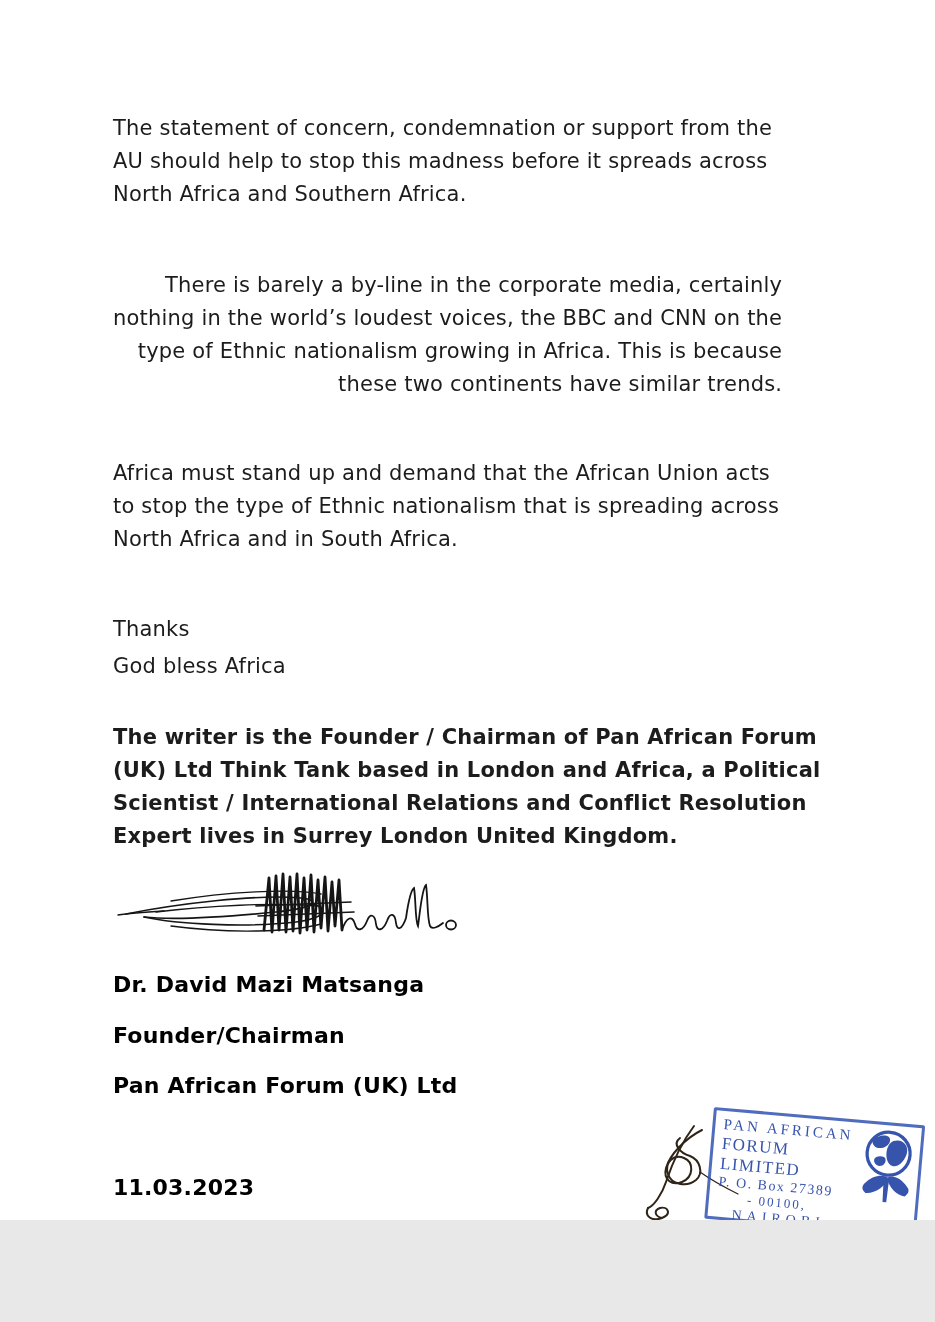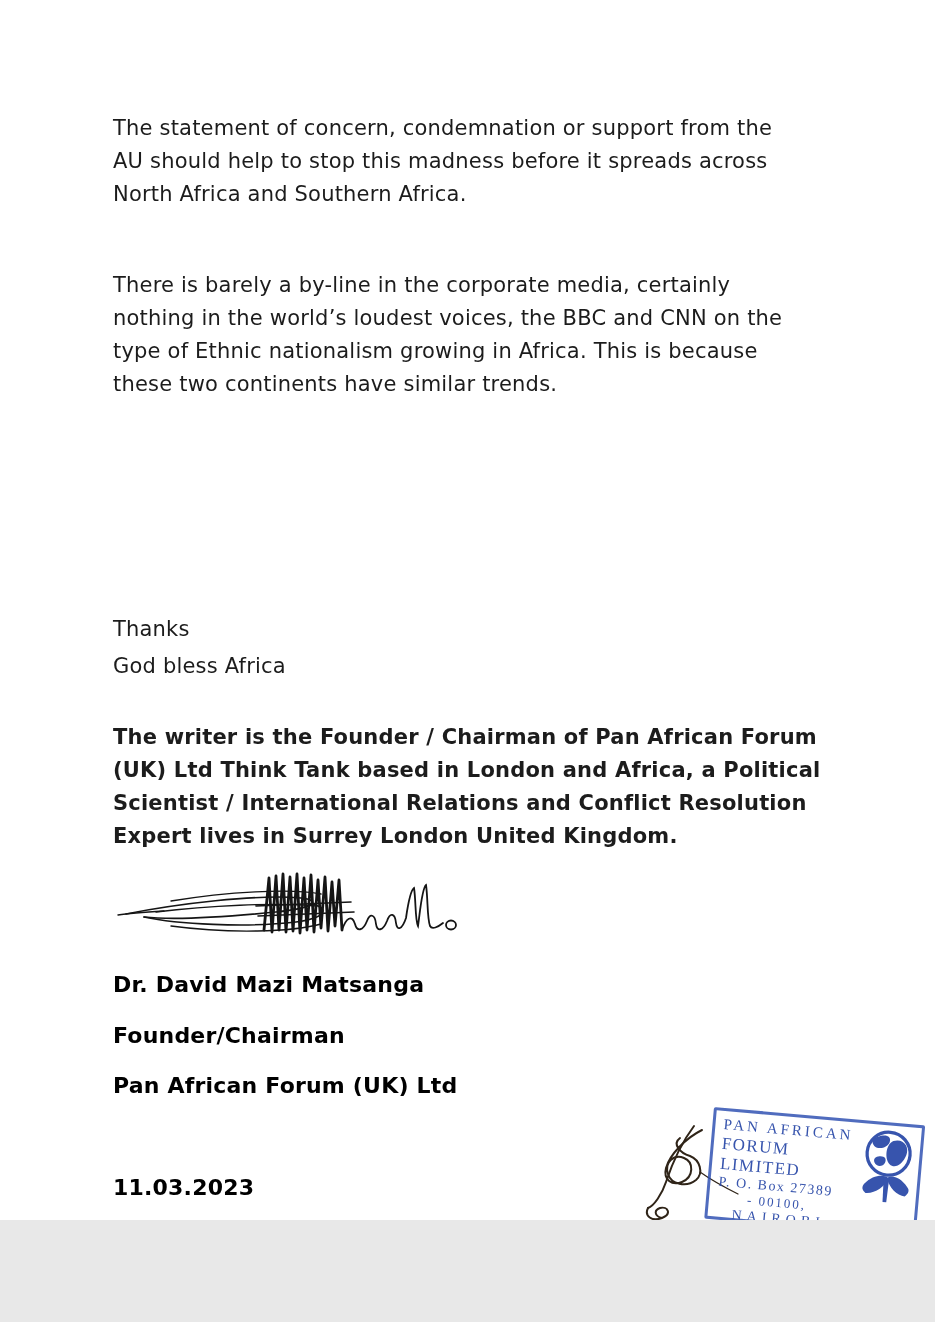--- a/index.html
+++ b/index.html
@@ -81,25 +81,28 @@
 </style>
 </head>
 <body>
 
 <div class="page">
 
   <div class="para" style="top:112px;">The statement of concern, condemnation or support from the
 AU should help to stop this madness before it spreads across
 North Africa and Southern Africa.</div>
 
-  <div class="para" style="top:269px;">There is barely a by-line in the corporate media, certainly
+  <div class="para" style="top:269px;text-align:right;">There is barely a by-line in the corporate media, certainly
 nothing in the world’s loudest voices, the BBC and CNN on the
 type of Ethnic nationalism growing in Africa. This is because
 these two continents have similar trends.</div>
 
+  <div class="para" style="top:457px;">Africa must stand up and demand that the African Union acts
+to stop the type of Ethnic nationalism that is spreading across
+North Africa and in South Africa.</div>
 
   <div class="para" style="top:613px;">Thanks</div>
 
   <div class="para" style="top:650px;">God bless Africa</div>
 
   <div class="para" style="top:721px;font-weight:bold;">The writer is the Founder / Chairman of Pan African Forum
 (UK) Ltd Think Tank based in London and Africa, a Political
 Scientist / International Relations and Conflict Resolution
 Expert lives in Surrey London United Kingdom.</div>
 

